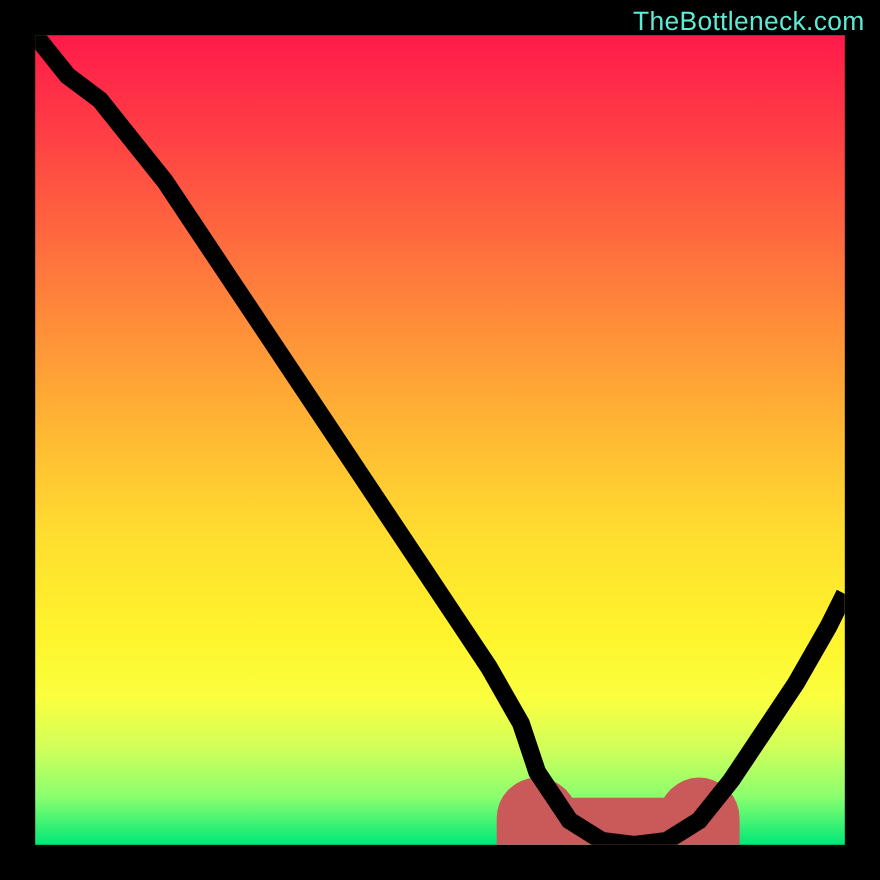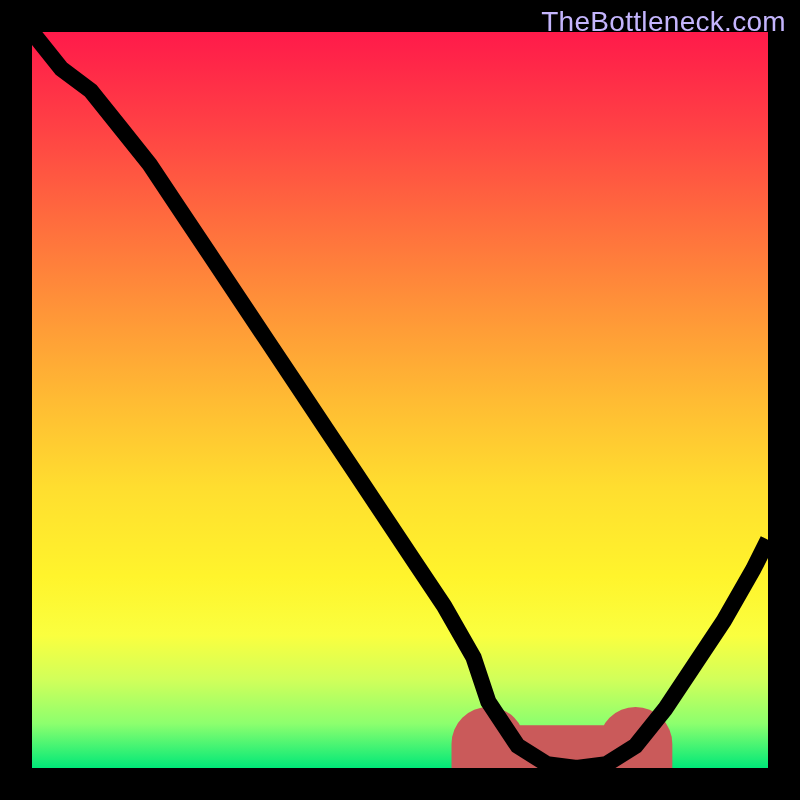--- a/index.html
+++ b/index.html
@@ -1,17 +1,17 @@
 <!DOCTYPE html>
 <html><head>
 <meta charset="utf-8">
 <style>
   * { margin:0; padding:0; box-sizing:border-box; }
   body { width:800px; height:800px; background:#000; position:relative; font-family:Arial,Helvetica,sans-serif; }
-  .watermark { position:absolute; top:6px; right:14px; color:#c4b5fd; font-size:28px; font-weight:500; letter-spacing:.3px; }
+  .watermark { position:absolute; top:6px; right:14px; color:#5eead4; font-size:24px; font-weight:500; letter-spacing:.3px; }
   .plot-area { position:absolute; top:32px; left:32px; width:736px; height:736px; background:linear-gradient(to bottom,
     #ff1a4a 0%,
     #ff3e45 12%,
     #ff6a3e 25%,
     #ff9538 38%,
     #ffbb33 50%,
     #ffde2f 62%,
     #fff42c 74%,
     #faff3f 82%,
     #d1ff5a 88%,

